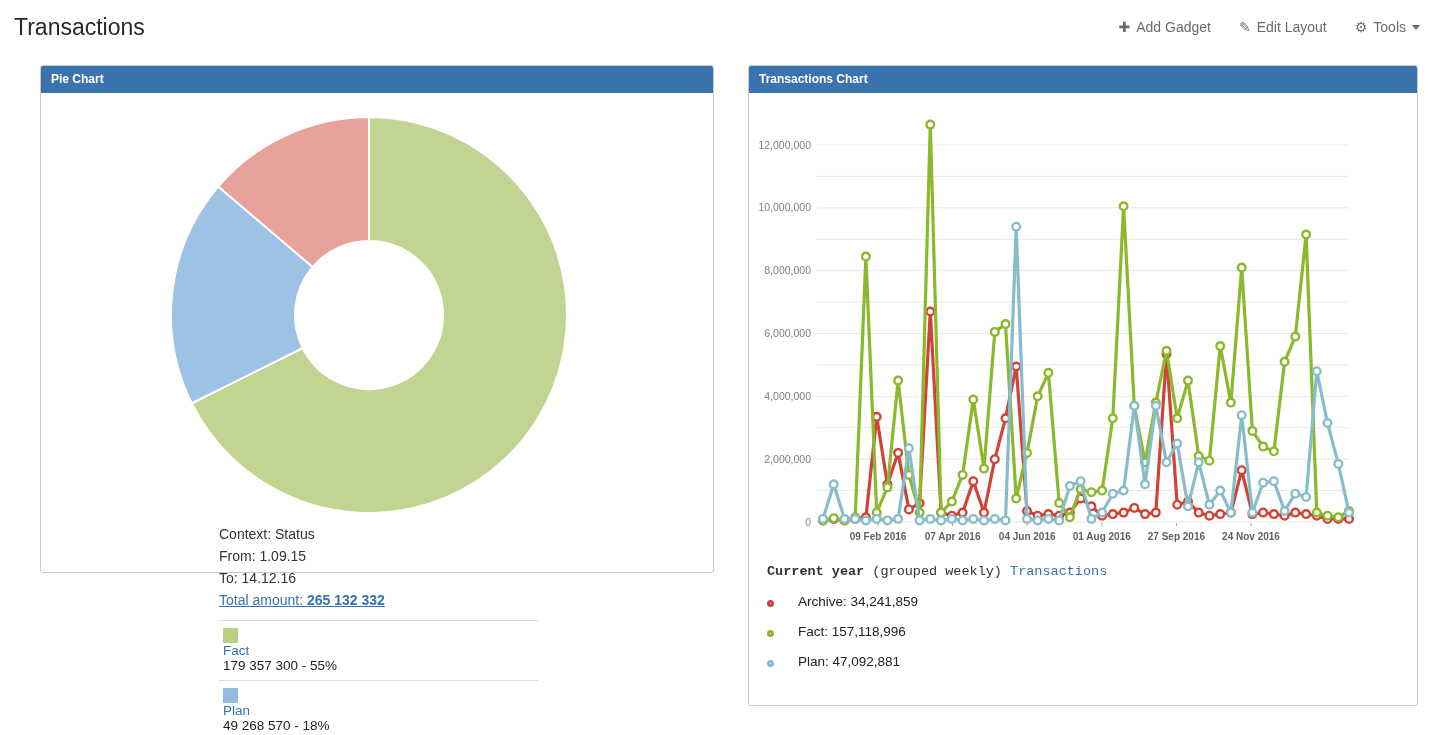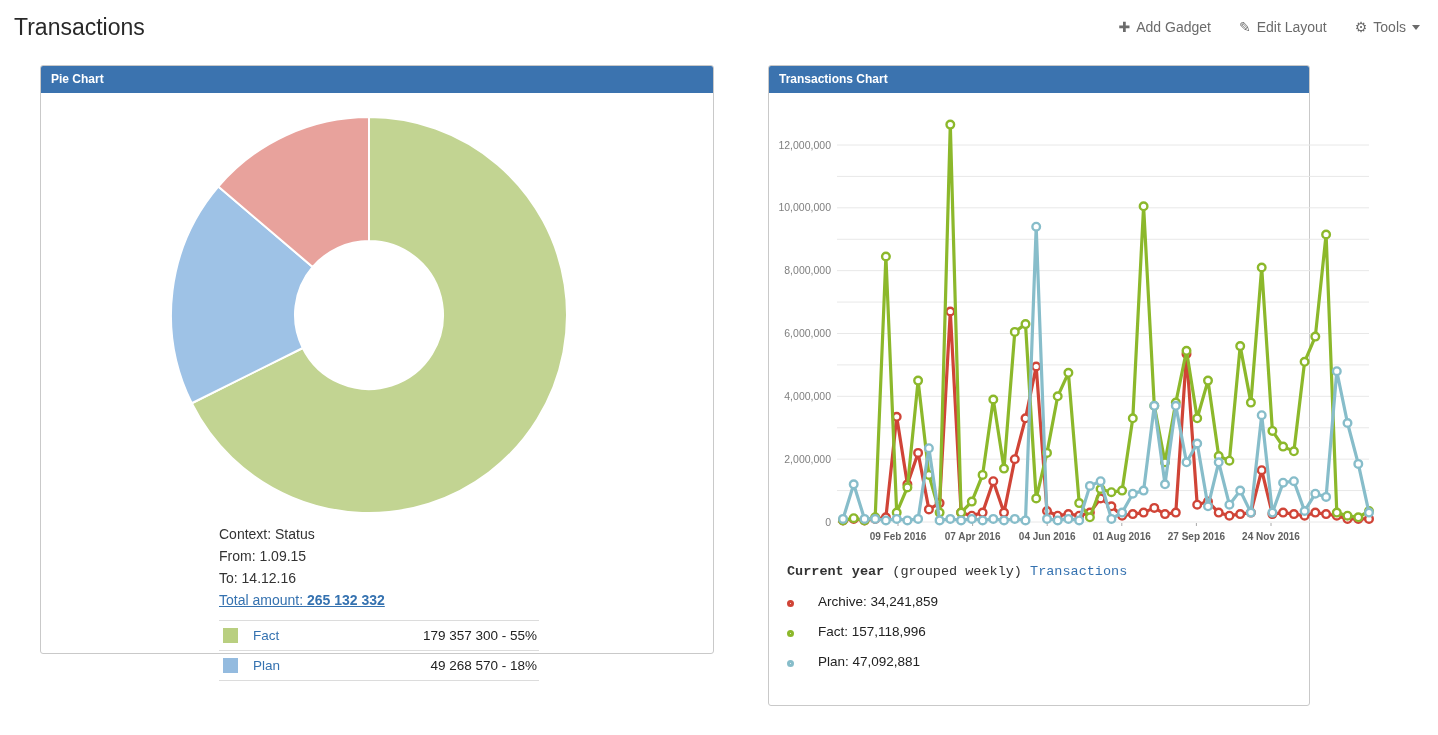--- a/index.html
+++ b/index.html
@@ -12,30 +12,30 @@
   .page-header{ display:flex; justify-content:space-between; align-items:flex-start; padding:13px 18px 0 14px; }
   .page-title{ font-size:23px; font-weight:400; color:#292929; margin:0; line-height:28px; }
   .toolbar{ display:flex; align-items:center; margin-top:6px; }
   .tb-btn{ display:flex; align-items:center; color:#6b6b6b; font-size:14px; text-decoration:none; margin-left:28px; cursor:pointer; }
   .tb-btn .ticon{ font-size:14px; margin-right:6px; color:#6b6b6b; }
   .caret{ display:inline-block; width:0; height:0; border-left:4px solid transparent; border-right:4px solid transparent; border-top:5px solid #6b6b6b; margin-left:6px; }
   
   .dashboard{ position:absolute; left:40px; top:65px; display:flex; }
   .gadget{ background:#fff; border:1px solid #c9c9c9; border-radius:3px; }
   .gadget-header{ background:#3b73af; color:#fff; font-size:12px; font-weight:bold; padding:6px 10px 7px; border-radius:2px 2px 0 0; cursor:move; }
-  .pie-gadget{ width:674px; height:589px; margin-right:54px; }
-  .tx-gadget{ width:542px; height:641px; }
+  .pie-gadget{ width:674px; height:508px; margin-right:34px; }
+  .tx-gadget{ width:670px; height:641px; }
   .gadget-body{ position:relative; }
   
   svg{ display:block; }
   .pie-context{ margin-left:178px; font-size:14px; line-height:22px; color:#333; }
   .total-line{ color:#3572b0;text-decoration:underline; }
   .total-value{ font-weight:bold; }
   .pie-legend{ margin:9px 0 0 178px; width:320px; }
-  .pie-legend-row{ display:flex; align-items:flex-start; border-top:1px solid #dcdcdc; padding:7px 2px 7px 4px; }
+  .pie-legend-row{ display:flex; align-items:flex-start; border-top:1px solid #dcdcdc; padding:7px 2px 7px 4px;flex-direction:column; }
   .pie-legend-row:last-child{ border-bottom:1px solid #dcdcdc; }
   .swatch{ width:15px; height:15px; display:inline-block; margin-right:15px; flex:none; }
   .pie-label{ color:#3572b0; text-decoration:none; font-size:13.5px; flex:1; cursor:pointer; }
   .pie-value{ color:#222; font-size:13.5px; }
   
   .tx-legend{ margin:9px 0 0 18px; }
   .tx-legend-title{ font-size:13.5px; color:#333;font-family:Liberation Mono, monospace; }
   .tx-legend-title .bold{ font-weight:bold; }
   .tx-legend-title a{ color:#3572b0; text-decoration:none; cursor:pointer; }
   .tx-series-row{ display:flex; align-items:flex-end; margin:15px 0; font-size:13.5px; color:#222;gap:21px; }

